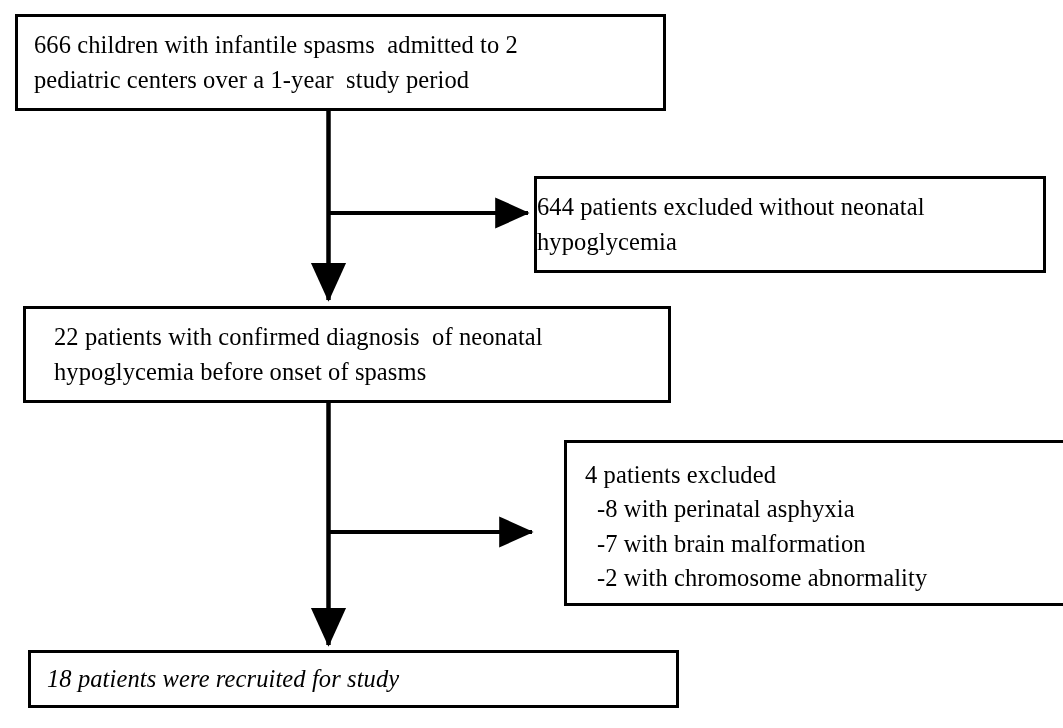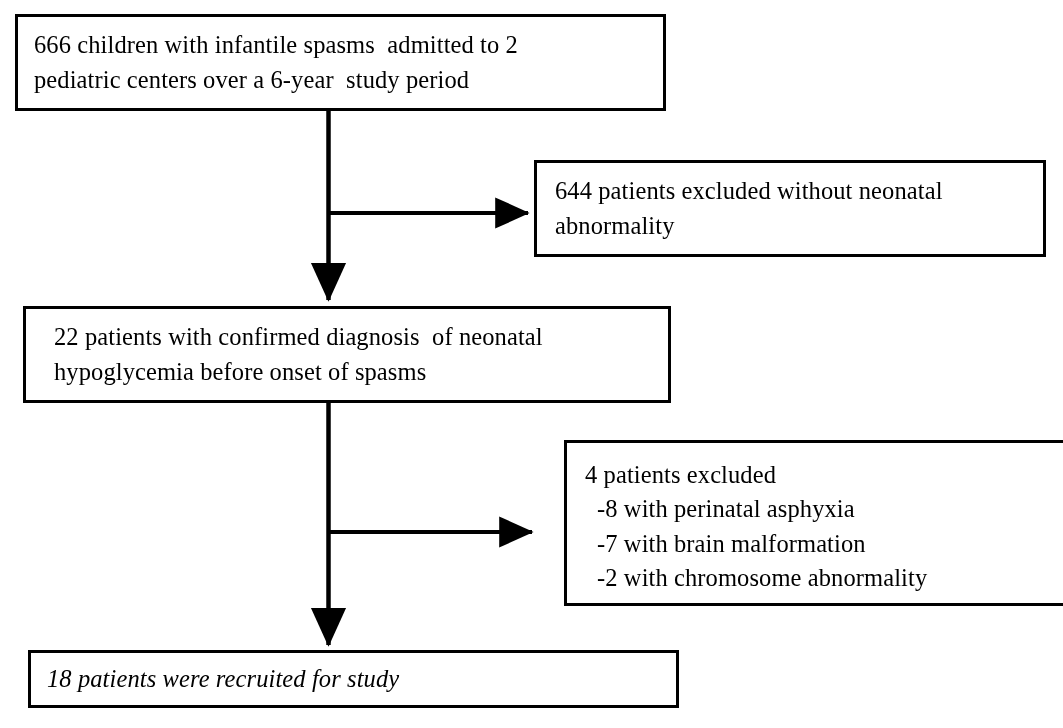--- a/index.html
+++ b/index.html
@@ -35,23 +35,22 @@
     letter-spacing: 0.1px;
   }
   
   #box-cohort {
     left: 15px;  top: 14px;
     width: 651px; height: 97px;
     padding-left: 16px;
   }
   
   #box-excluded-644 {
-    left: 534px; top: 160px;
+    left: 534px; top: 176px;
     width: 512px; height: 97px;
-    padding-left: 18px;
     justify-content: center;
   }
   
   #box-confirmed {
     left: 23px; top: 306px;
     width: 648px; height: 97px;
     padding-left: 28px;
   }
   
   #box-excluded-4 {
@@ -94,26 +93,26 @@
 
     <line x1="328.5" y1="213" x2="528" y2="213" stroke="#000000" stroke-width="4" marker-end="url(#arrowhead)"></line>
 
     <line x1="328.5" y1="403" x2="328.5" y2="645" stroke="#000000" stroke-width="4.5" marker-end="url(#arrowhead)"></line>
 
     <line x1="328.5" y1="532" x2="532" y2="532" stroke="#000000" stroke-width="4" marker-end="url(#arrowhead)"></line>
   </svg>
 
   <div class="flow-box" id="box-cohort">
     <span class="line">666 children with infantile spasms  admitted to 2</span>
-    <span class="line">pediatric centers over a 6-year  study period</span>
+    <span class="line">pediatric centers over a 1-year  study period</span>
   </div>
 
   <div class="flow-box" id="box-excluded-644">
     <span class="line">644 patients excluded without neonatal</span>
-    <span class="line">abnormality</span>
+    <span class="line">hypoglycemia</span>
   </div>
 
   <div class="flow-box" id="box-confirmed">
     <span class="line">22 patients with confirmed diagnosis  of neonatal</span>
     <span class="line">hypoglycemia before onset of spasms</span>
   </div>
 
   <div class="flow-box" id="box-excluded-4">
     <span class="line">4 patients excluded</span>
     <span class="line sub">-8 with perinatal asphyxia</span>

